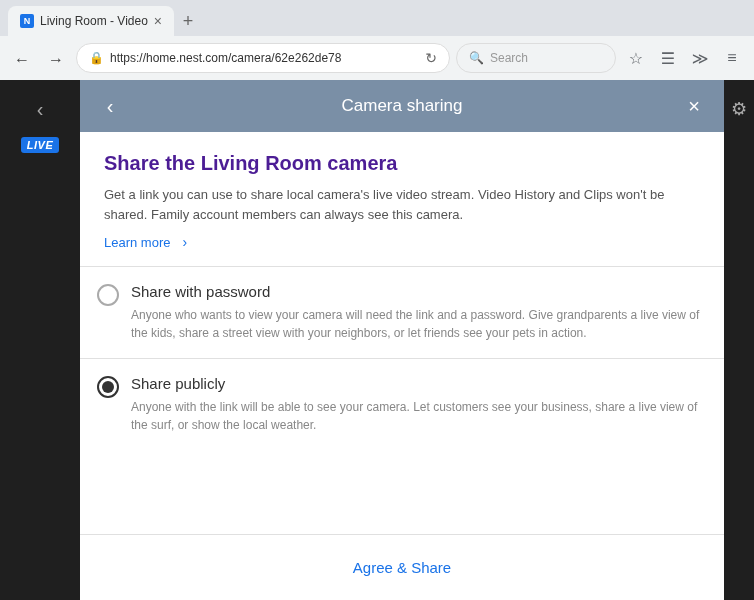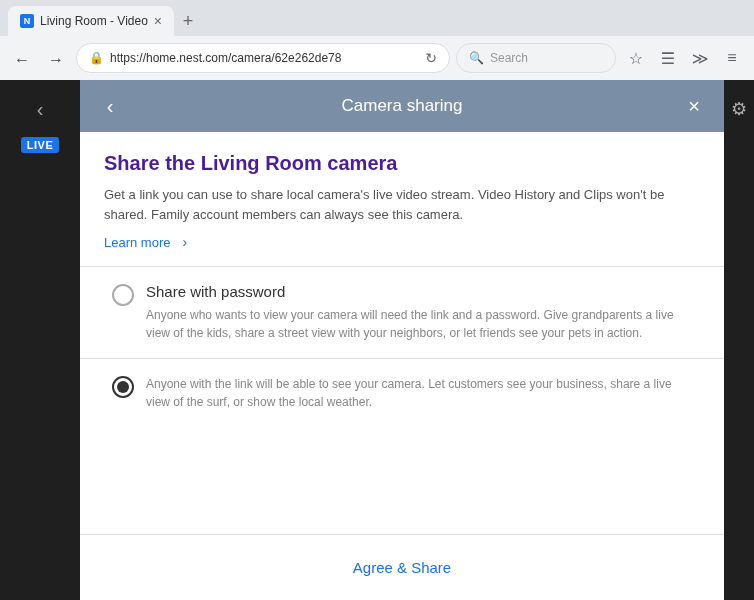--- a/index.html
+++ b/index.html
@@ -200,20 +200,21 @@
 
     .live-badge {
       background: #1a73e8;
       color: white;
       font-size: 11px;
       font-weight: bold;
       padding: 2px 6px;
       border-radius: 3px;
       margin-top: 8px;
       letter-spacing: 0.5px;
+      font-style: italic;
     }
 
     .toggle-switch {
       position: absolute;
       right: 45px;
       top: 12px;
     }
 
     .toggle-track {
       width: 42px;
@@ -333,21 +334,21 @@
       gap: 12px;
       text-decoration: none;
     }
 
     .learn-more-chevron {
       font-size: 14px;
     }
 
     .option-section {
       border-bottom: 1px solid #e0e0e0;
-      padding: 16px 32px;
+      padding: 16px 17px;
     }
 
     .option-row {
       display: flex;
       align-items: flex-start;
       gap: 12px;
     }
 
     .radio-container {
       margin-top: 1px;
@@ -512,20 +513,21 @@
         </div>
 
         <div class="option-section" style="border-bottom: none;">
           <div class="option-row">
             <div class="radio-container">
               <div class="radio-outer selected">
                 <div class="radio-inner"></div>
               </div>
             </div>
             <div class="option-content">
+              <div class="option-label">Share publicly</div>
               <div class="option-desc">Anyone with the link will be able to see your camera. Let customers see your business, share a live view of the surf, or show the local weather.</div>
             </div>
           </div>
         </div>
 
       </div>
 
       <div class="modal-footer">
         <button class="agree-btn">Agree &amp; Share</button>
       </div>

